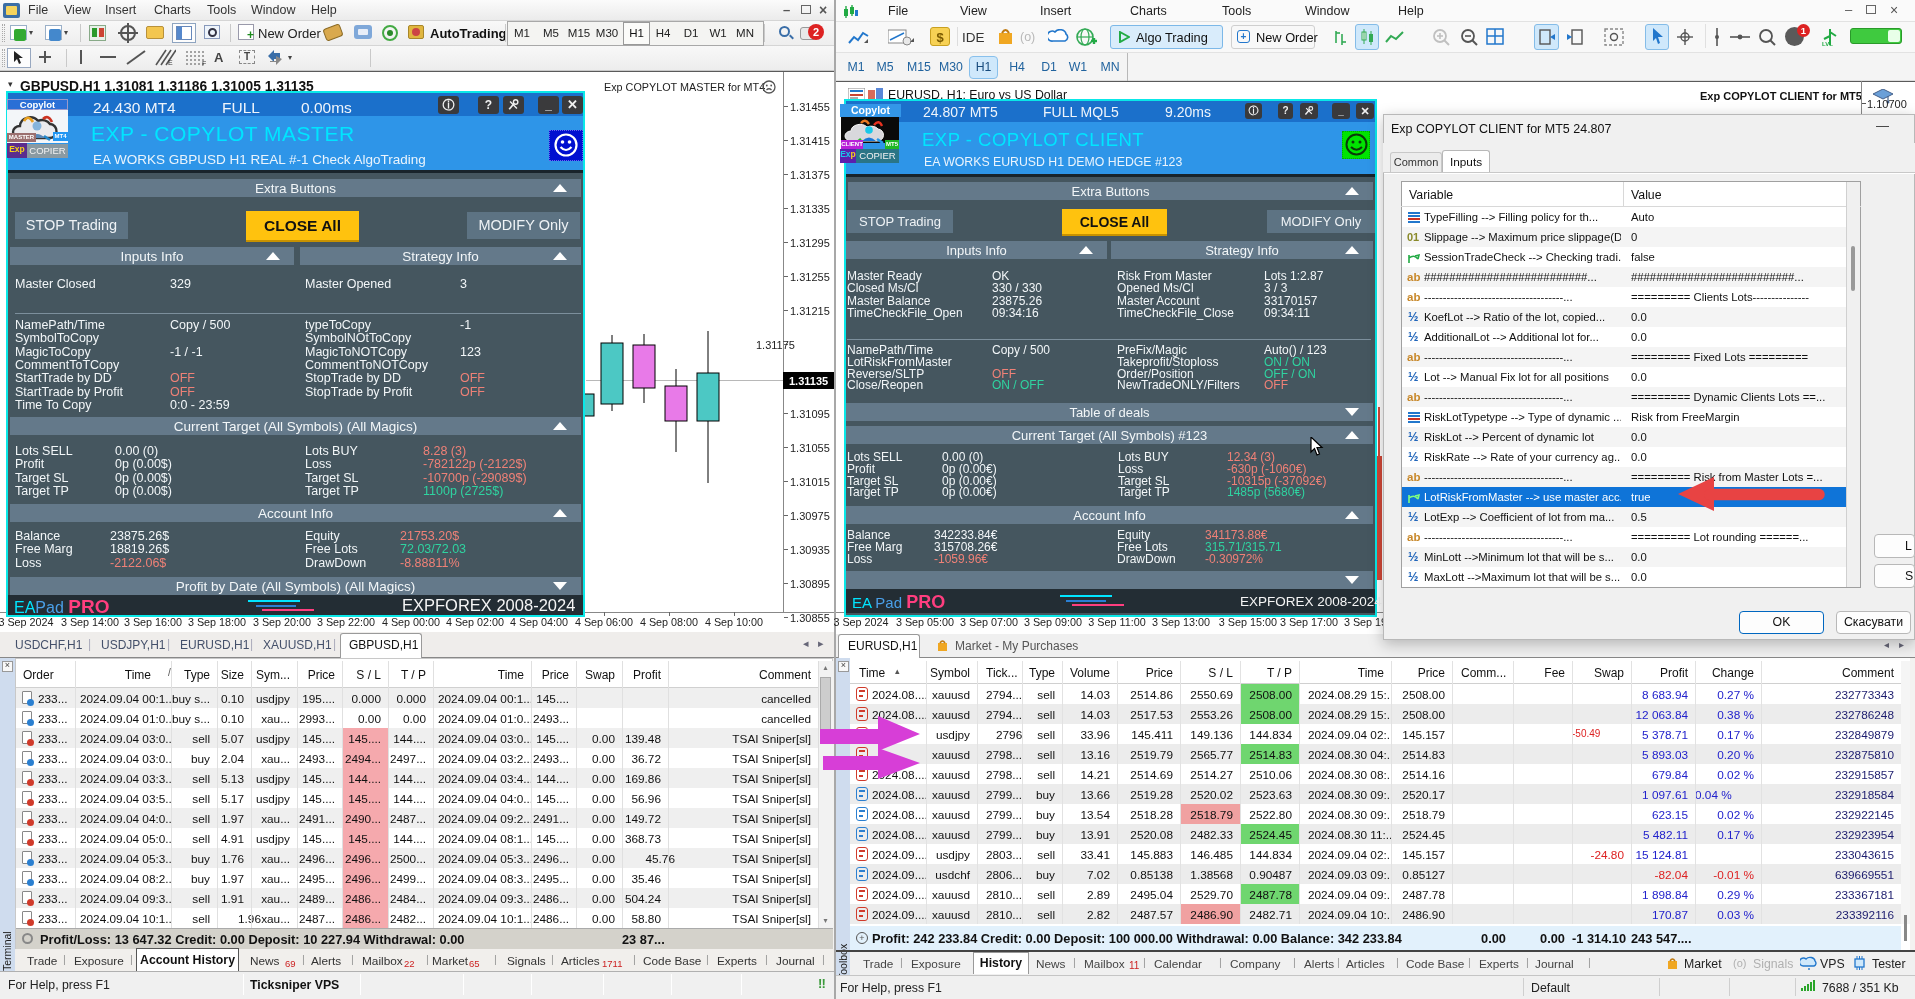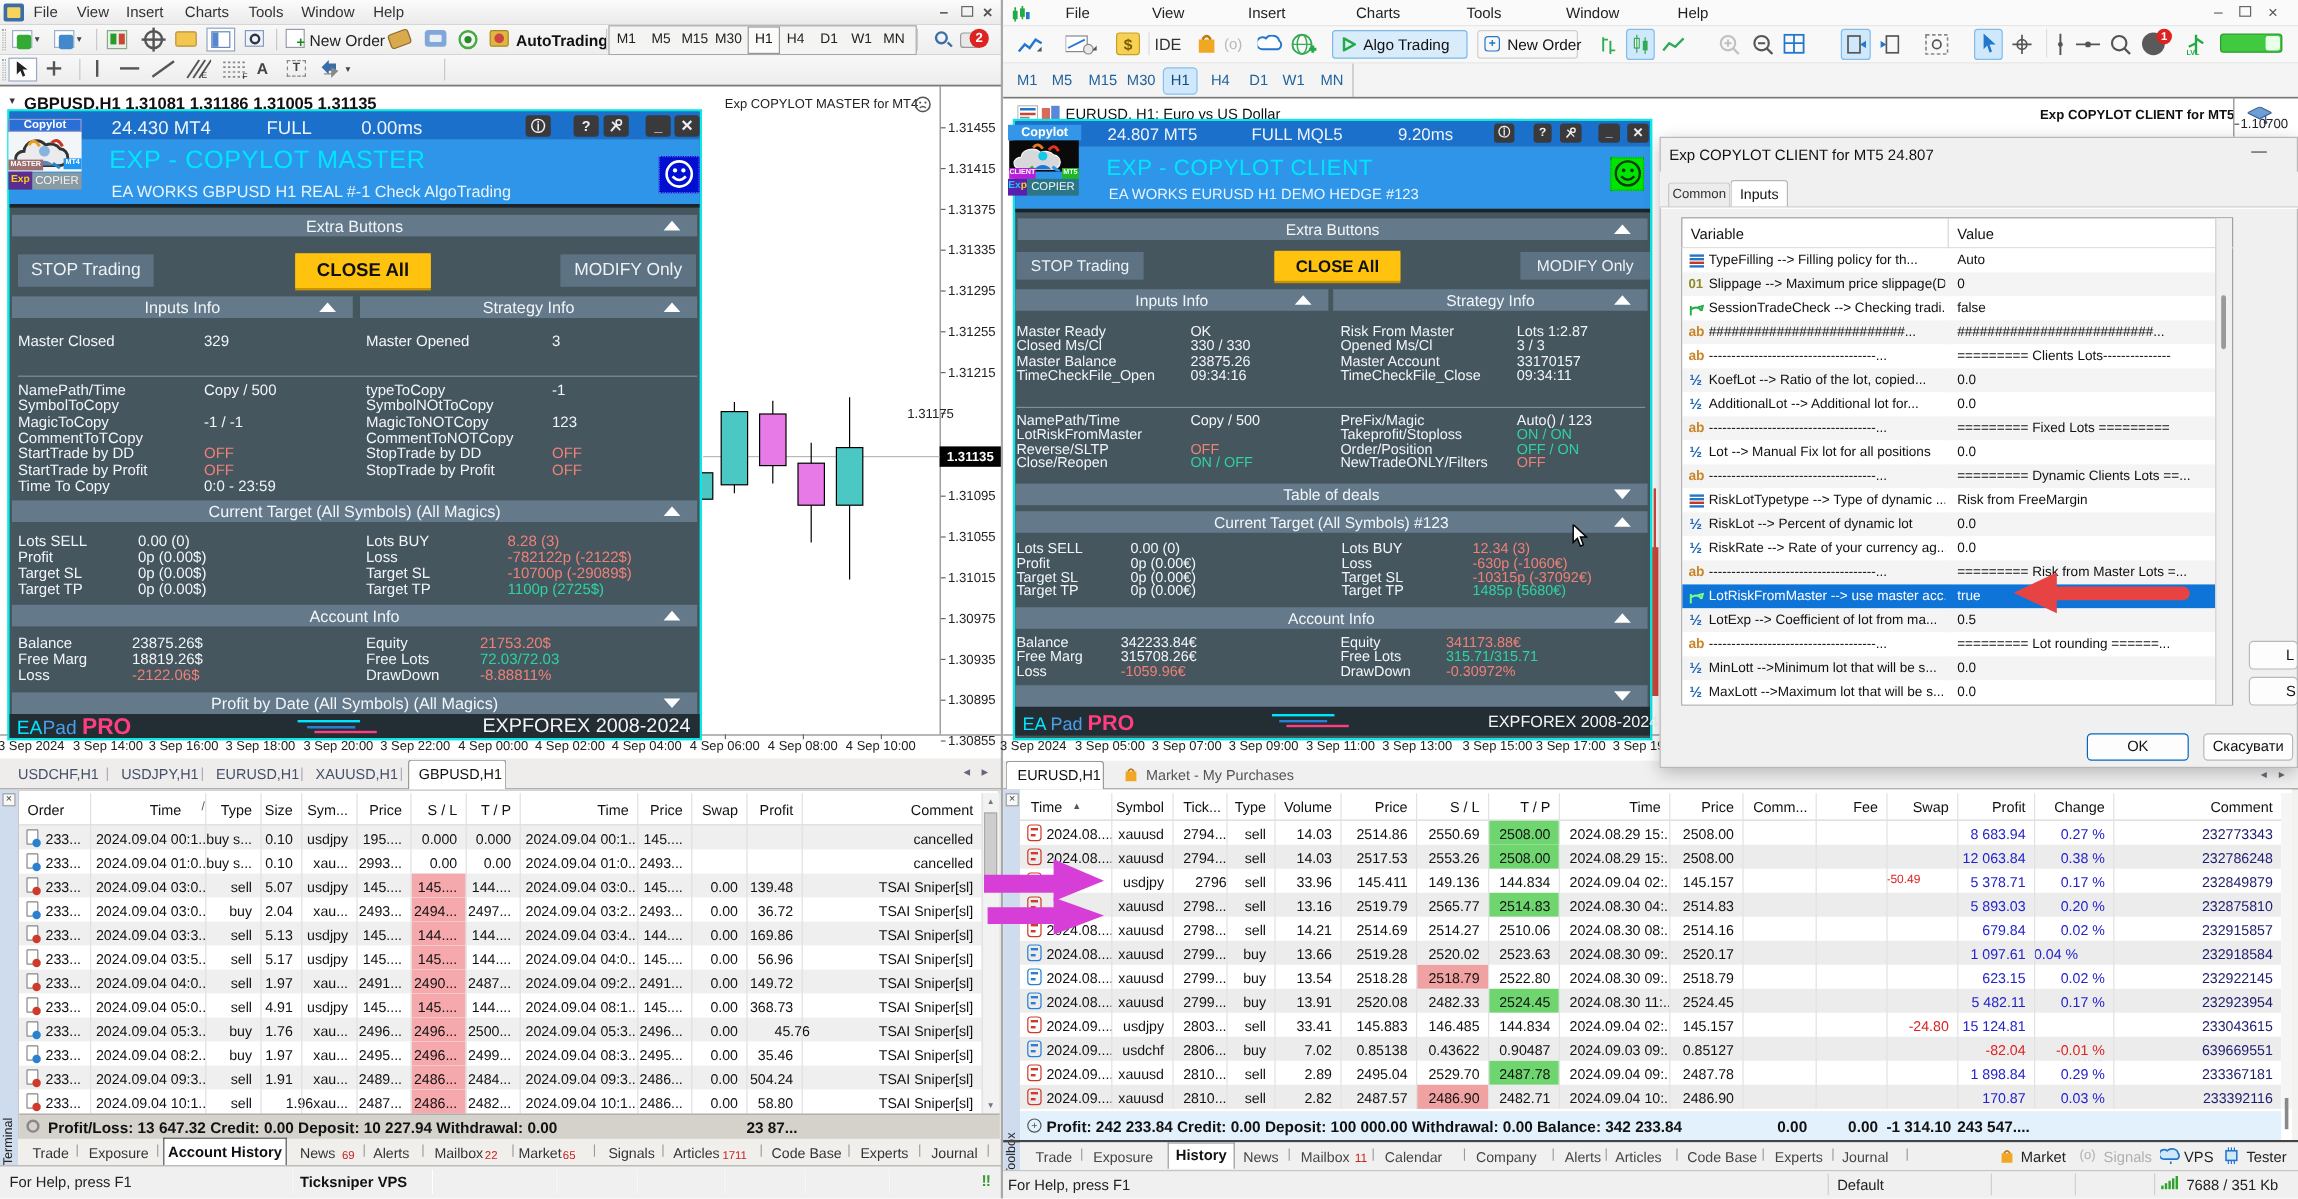--- a/index.html
+++ b/index.html
@@ -1142,21 +1142,21 @@
 <div class="a" style="left:850px;top:864px;width:1051px;height:20px;background:#ececec;"></div>
 <div class="a" style="left:856px;top:867px;width:12px;height:14px;border:1.5px solid #2a7fd0;border-radius:3px;background:#ececec;"></div>
 <div class="a" style="left:859px;top:870px;width:6px;height:2px;background:#2a7fd0;"></div>
 <div class="a" style="left:859px;top:875px;width:4px;height:2px;background:#2a7fd0;"></div>
 <div class="a" style="left:872px;top:868px;font-size:11.8px;color:#111;white-space:nowrap;">2024.09....</div>
 <div class="a" style="left:926px;top:868px;width:51px;font-size:11.8px;color:#111;white-space:nowrap;overflow:hidden;text-align:right;padding-right:7px;">usdchf</div>
 <div class="a" style="left:977px;top:868px;width:45px;font-size:11.8px;color:#111;white-space:nowrap;overflow:hidden;text-align:left;padding-left:9px;">2806...</div>
 <div class="a" style="left:1022px;top:868px;width:40px;font-size:11.8px;color:#111;white-space:nowrap;overflow:hidden;text-align:right;padding-right:7px;">buy</div>
 <div class="a" style="left:1062px;top:868px;width:55px;font-size:11.8px;color:#111;white-space:nowrap;overflow:hidden;text-align:right;padding-right:7px;">7.02</div>
 <div class="a" style="left:1117px;top:868px;width:63px;font-size:11.8px;color:#111;white-space:nowrap;overflow:hidden;text-align:right;padding-right:7px;">0.85138</div>
-<div class="a" style="left:1180px;top:868px;width:60px;font-size:11.8px;color:#111;white-space:nowrap;overflow:hidden;text-align:right;padding-right:7px;">0.43622</div>
+<div class="a" style="left:1180px;top:868px;width:60px;font-size:11.8px;color:#111;white-space:nowrap;overflow:hidden;text-align:right;padding-right:7px;">1.38568</div>
 <div class="a" style="left:1240px;top:868px;width:59px;font-size:11.8px;color:#111;white-space:nowrap;overflow:hidden;text-align:right;padding-right:7px;">0.90487</div>
 <div class="a" style="left:1299px;top:868px;width:92px;font-size:11.8px;color:#111;white-space:nowrap;overflow:hidden;text-align:left;padding-left:9px;">2024.09.03 09:...</div>
 <div class="a" style="left:1391px;top:868px;width:61px;font-size:11.8px;color:#111;white-space:nowrap;overflow:hidden;text-align:right;padding-right:7px;">0.85127</div>
 <div class="a" style="left:1631px;top:868px;width:64px;font-size:11.8px;color:#dd2222;white-space:nowrap;overflow:hidden;text-align:right;padding-right:7px;">-82.04</div>
 <div class="a" style="left:1695px;top:868px;width:66px;font-size:11.8px;color:#dd2222;white-space:nowrap;overflow:hidden;text-align:right;padding-right:7px;">-0.01 %</div>
 <div class="a" style="left:1761px;top:868px;width:140px;font-size:11.8px;color:#1c1c6e;white-space:nowrap;overflow:hidden;text-align:right;padding-right:7px;">639669551</div>
 <div class="a" style="left:850px;top:884px;width:1051px;height:20px;background:#ffffff;"></div>
 <div class="a" style="left:1241px;top:884px;width:58px;height:20px;background:#6fd66f;"></div>
 <div class="a" style="left:856px;top:887px;width:12px;height:14px;border:1.5px solid #d03a2a;border-radius:3px;background:#ffffff;"></div>
 <div class="a" style="left:859px;top:890px;width:6px;height:2px;background:#d03a2a;"></div>

